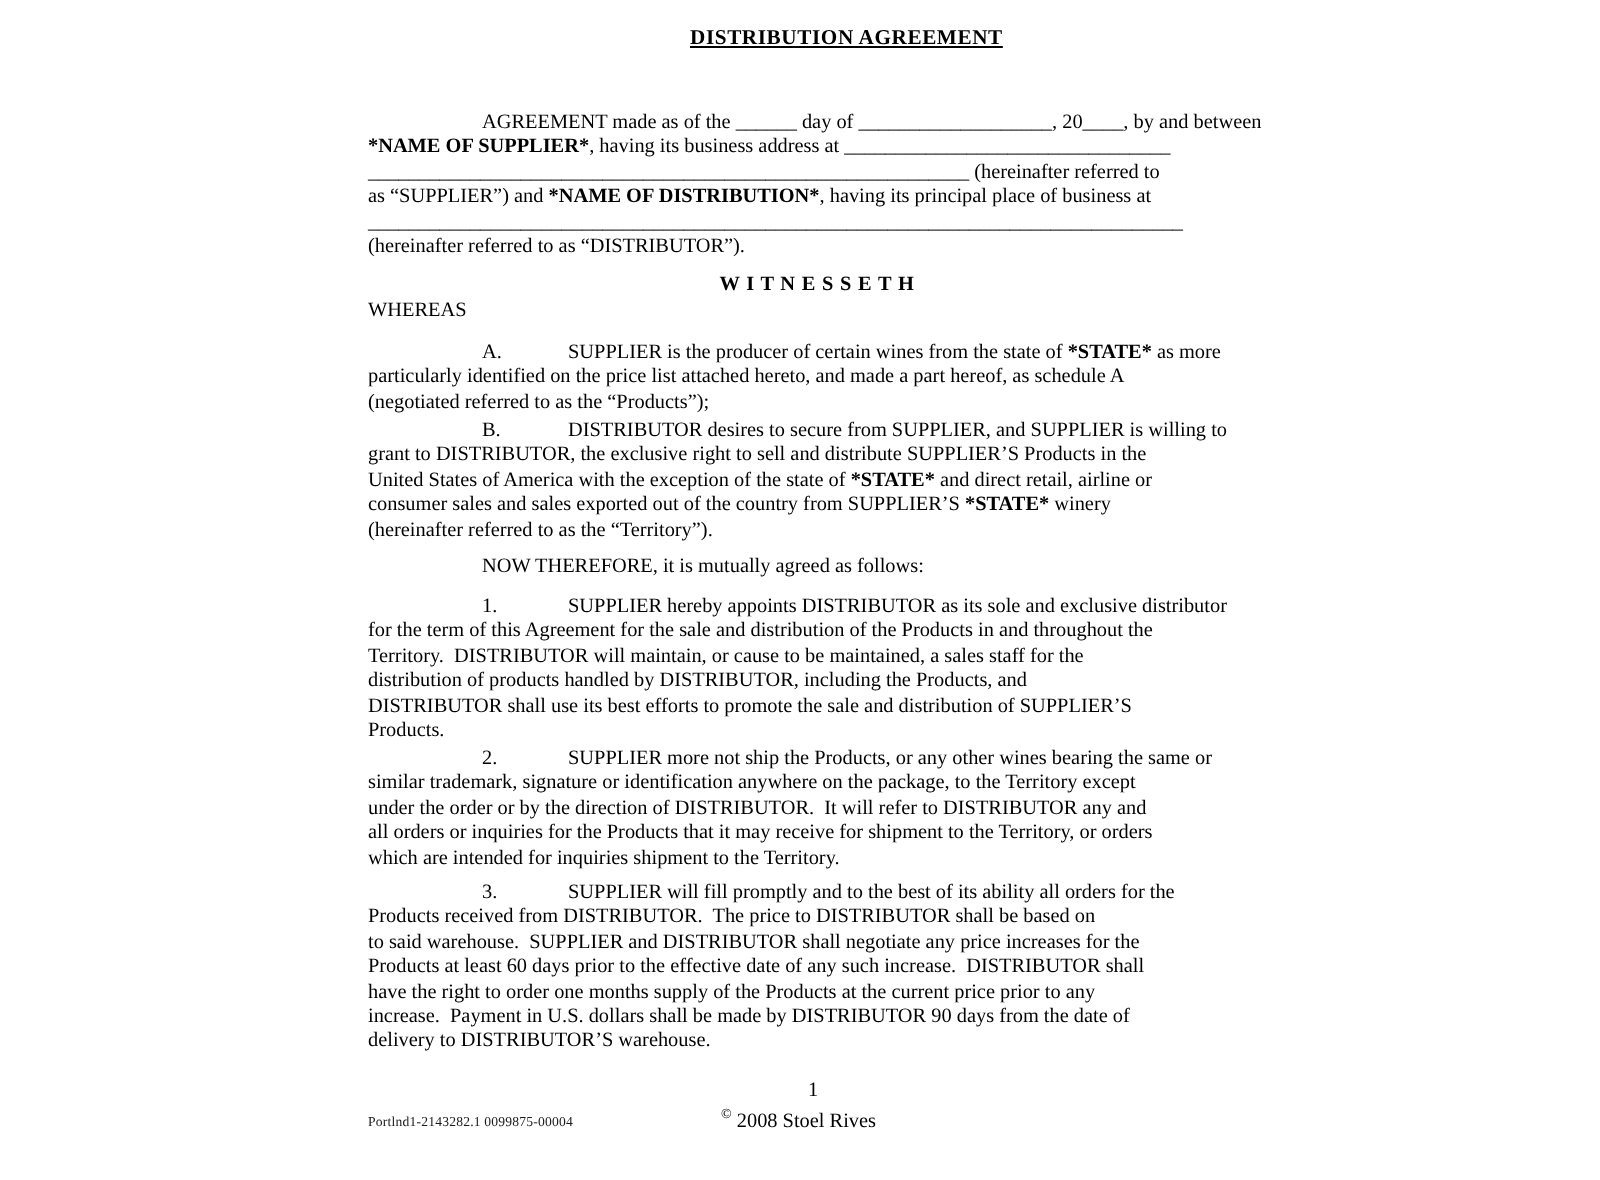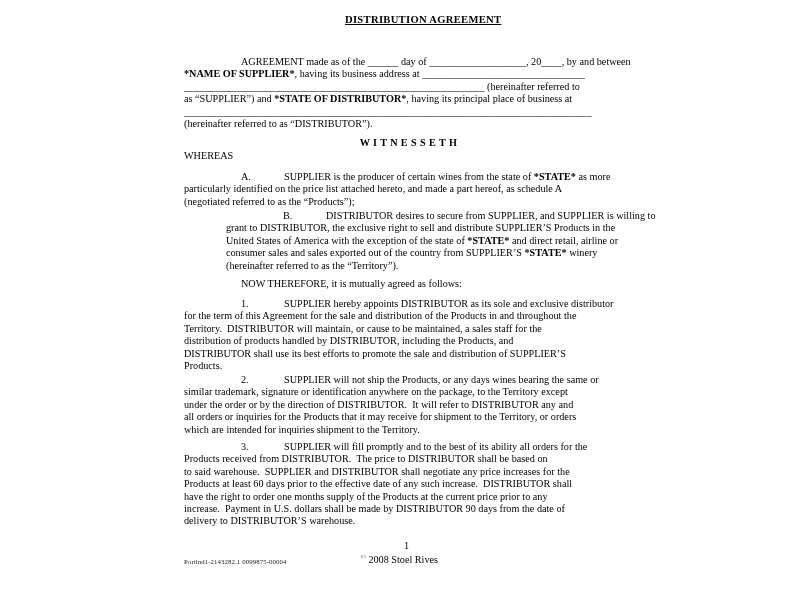--- a/index.html
+++ b/index.html
@@ -33,21 +33,21 @@
   }
   .block .line { white-space: pre; }
   .block .line.ind { padding-left: 57px; }
   .b { font-weight: bold; }
   .tab { display: inline-block; width: 43px; }
 
   .block-intro        { top: 56px; }
   .block-witnesseth   { top: 137px; text-align: center; padding-left: 17px; letter-spacing: 0.4px; }
   .block-whereas      { top: 150px; }
   .block-para-a       { top: 171px; font-family: Liberation Serif, serif; }
-  .block-para-b       { top: 210px; margin-left: 42px; }
+  .block-para-b       { top: 210px; }
   .block-now          { top: 278px; }
   .block-para-1       { top: 298px; }
   .block-para-2       { top: 374px; }
   .block-para-3       { top: 441px; }
 
   .footer-pagenum {
     position: absolute;
     left: 184px; top: 540px;
     width: 415px;
     text-align: center;
@@ -75,21 +75,21 @@
 
 <div class="page">
 
   <div class="title">DISTRIBUTION AGREEMENT</div>
 
   <div>
       <div class="block block-intro">
         <div class="line ind"><span>AGREEMENT made as of the ______ day of ___________________, 20____, by and between</span></div>
         <div class="line"><span class="b">*NAME OF SUPPLIER*</span><span>, having its business address at ________________________________</span></div>
         <div class="line"><span>___________________________________________________________ (hereinafter referred to</span></div>
-        <div class="line"><span>as “SUPPLIER”) and </span><span class="b">*STATE OF DISTRIBUTOR*</span><span>, having its principal place of business at</span></div>
+        <div class="line"><span>as “SUPPLIER”) and </span><span class="b">*NAME OF DISTRIBUTION*</span><span>, having its principal place of business at</span></div>
         <div class="line"><span>________________________________________________________________________________</span></div>
         <div class="line"><span>(hereinafter referred to as “DISTRIBUTOR”).</span></div>
       </div>
       <div class="block block-witnesseth">
         <div class="line"><span class="b">W I T N E S S E T H</span></div>
       </div>
       <div class="block block-whereas">
         <div class="line"><span>WHEREAS</span></div>
       </div>
       <div class="block block-para-a">
@@ -109,21 +109,21 @@
       </div>
       <div class="block block-para-1">
         <div class="line ind"><span class="tab">1.</span><span>SUPPLIER hereby appoints DISTRIBUTOR as its sole and exclusive distributor</span></div>
         <div class="line"><span>for the term of this Agreement for the sale and distribution of the Products in and throughout the</span></div>
         <div class="line"><span>Territory.  DISTRIBUTOR will maintain, or cause to be maintained, a sales staff for the</span></div>
         <div class="line"><span>distribution of products handled by DISTRIBUTOR, including the Products, and</span></div>
         <div class="line"><span>DISTRIBUTOR shall use its best efforts to promote the sale and distribution of SUPPLIER’S</span></div>
         <div class="line"><span>Products.</span></div>
       </div>
       <div class="block block-para-2">
-        <div class="line ind"><span class="tab">2.</span><span>SUPPLIER will not ship the Products, or any days wines bearing the same or</span></div>
+        <div class="line ind"><span class="tab">2.</span><span>SUPPLIER more not ship the Products, or any other wines bearing the same or</span></div>
         <div class="line"><span>similar trademark, signature or identification anywhere on the package, to the Territory except</span></div>
         <div class="line"><span>under the order or by the direction of DISTRIBUTOR.  It will refer to DISTRIBUTOR any and</span></div>
         <div class="line"><span>all orders or inquiries for the Products that it may receive for shipment to the Territory, or orders</span></div>
         <div class="line"><span>which are intended for inquiries shipment to the Territory.</span></div>
       </div>
       <div class="block block-para-3">
         <div class="line ind"><span class="tab">3.</span><span>SUPPLIER will fill promptly and to the best of its ability all orders for the</span></div>
         <div class="line"><span>Products received from DISTRIBUTOR.  The price to DISTRIBUTOR shall be based on</span></div>
         <div class="line"><span>to said warehouse.  SUPPLIER and DISTRIBUTOR shall negotiate any price increases for the</span></div>
         <div class="line"><span>Products at least 60 days prior to the effective date of any such increase.  DISTRIBUTOR shall</span></div>

